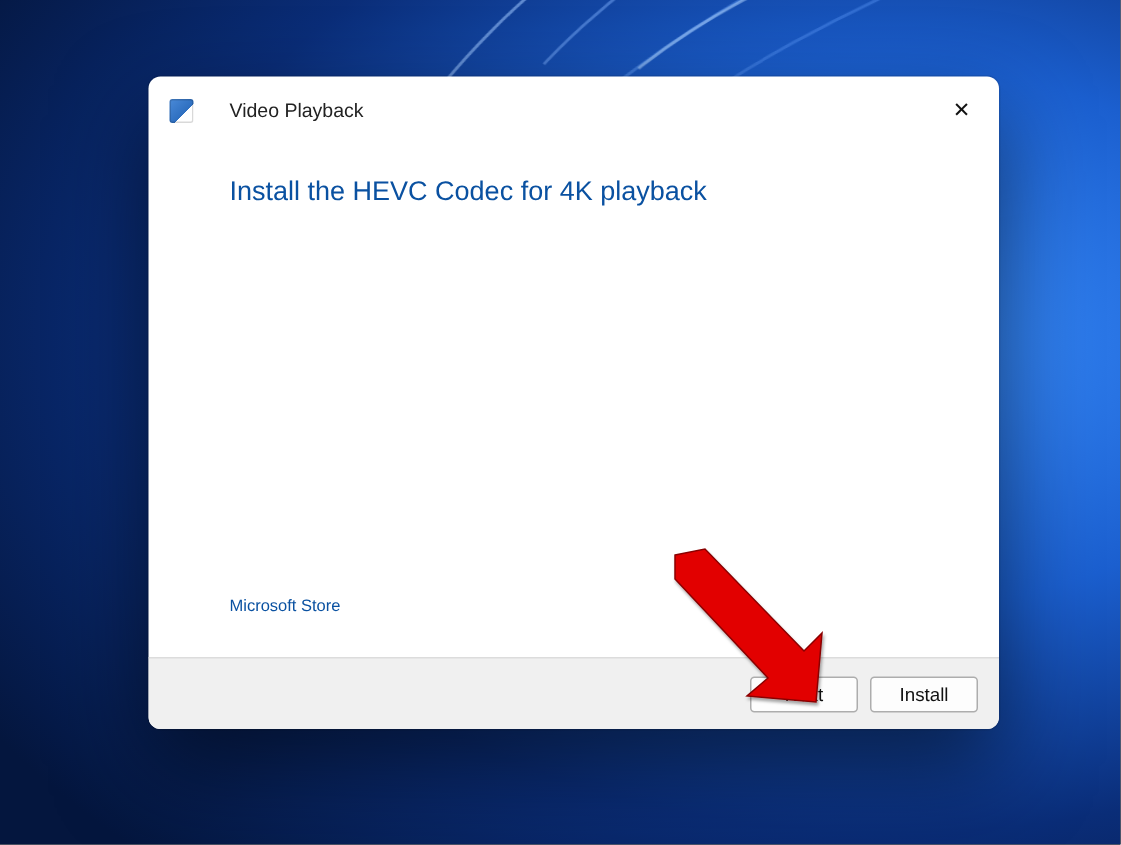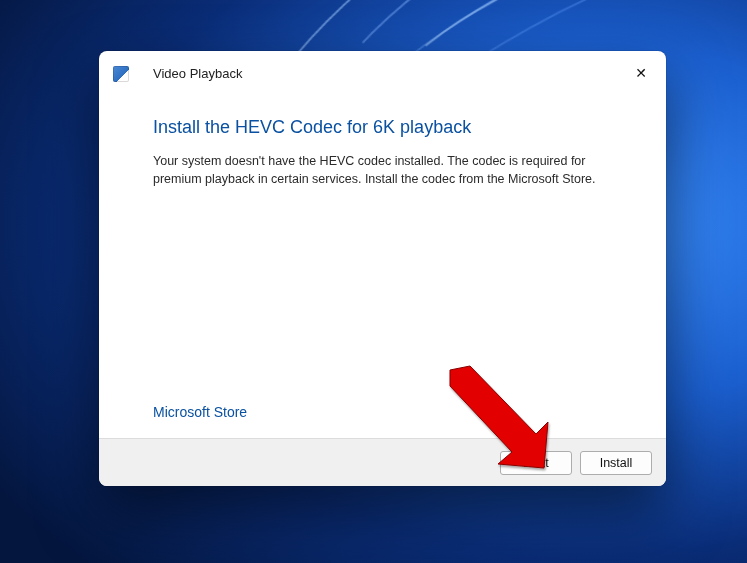--- a/index.html
+++ b/index.html
@@ -90,23 +90,23 @@
     margin-bottom: 14px;
   }
   .body-text {
     font-size: 12.5px;
     line-height: 1.45;
     color: #2b2b2b;
   }
   .link {
     position: absolute;
     left: 54px;
-    bottom: 18px;
+    bottom: 28px;
     color: #0a51a1;
-    font-size: 14px;
+    font-size: 11px;
     cursor: pointer;
     margin-top: 43px;
   }
   .footer {
     height: 48px;
     background: #f0f0f0;
     border-top: 1px solid #dcdcdc;
     display: flex;
     align-items: center;
     justify-content: flex-end;
@@ -152,22 +152,21 @@
     <div class="title-left">
       <div class="app-icon"></div>
       <div class="title-text">Video Playback</div>
     </div>
     <div class="close-btn">
       <span class="close-x">✕</span>
     </div>
   </div>
 
   <div class="content">
-    <div class="heading">Install the HEVC Codec for 6K playback</div>
-    <div class="body-text">Your system doesn't have the HEVC codec installed. The codec is required for premium playback in certain services. Install the codec from the Microsoft Store.</div>
+    <div class="heading">Install the HEVC Codec for 4K playback</div>
     <div class="link">Microsoft Store</div>
   </div>
 
   <div class="footer">
     <button class="btn">Next</button>
     <button class="btn">Install</button>
   </div>
 </div>
 
 <svg class="arrow" viewBox="0 0 120 120">

